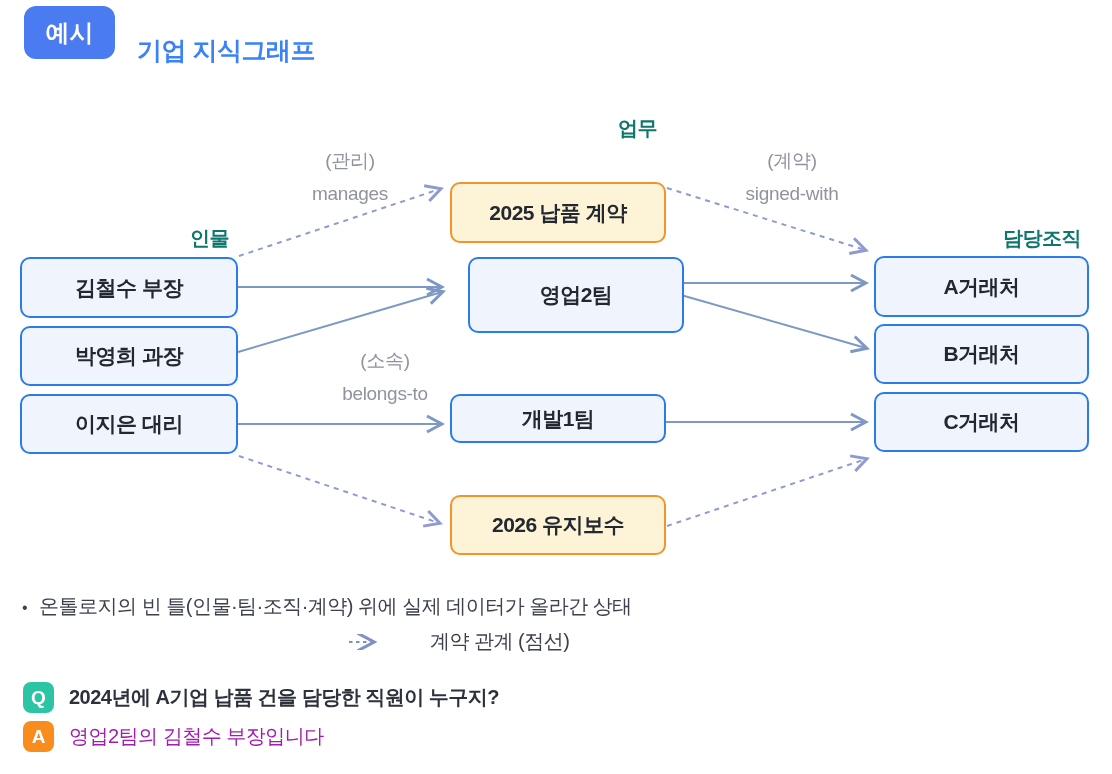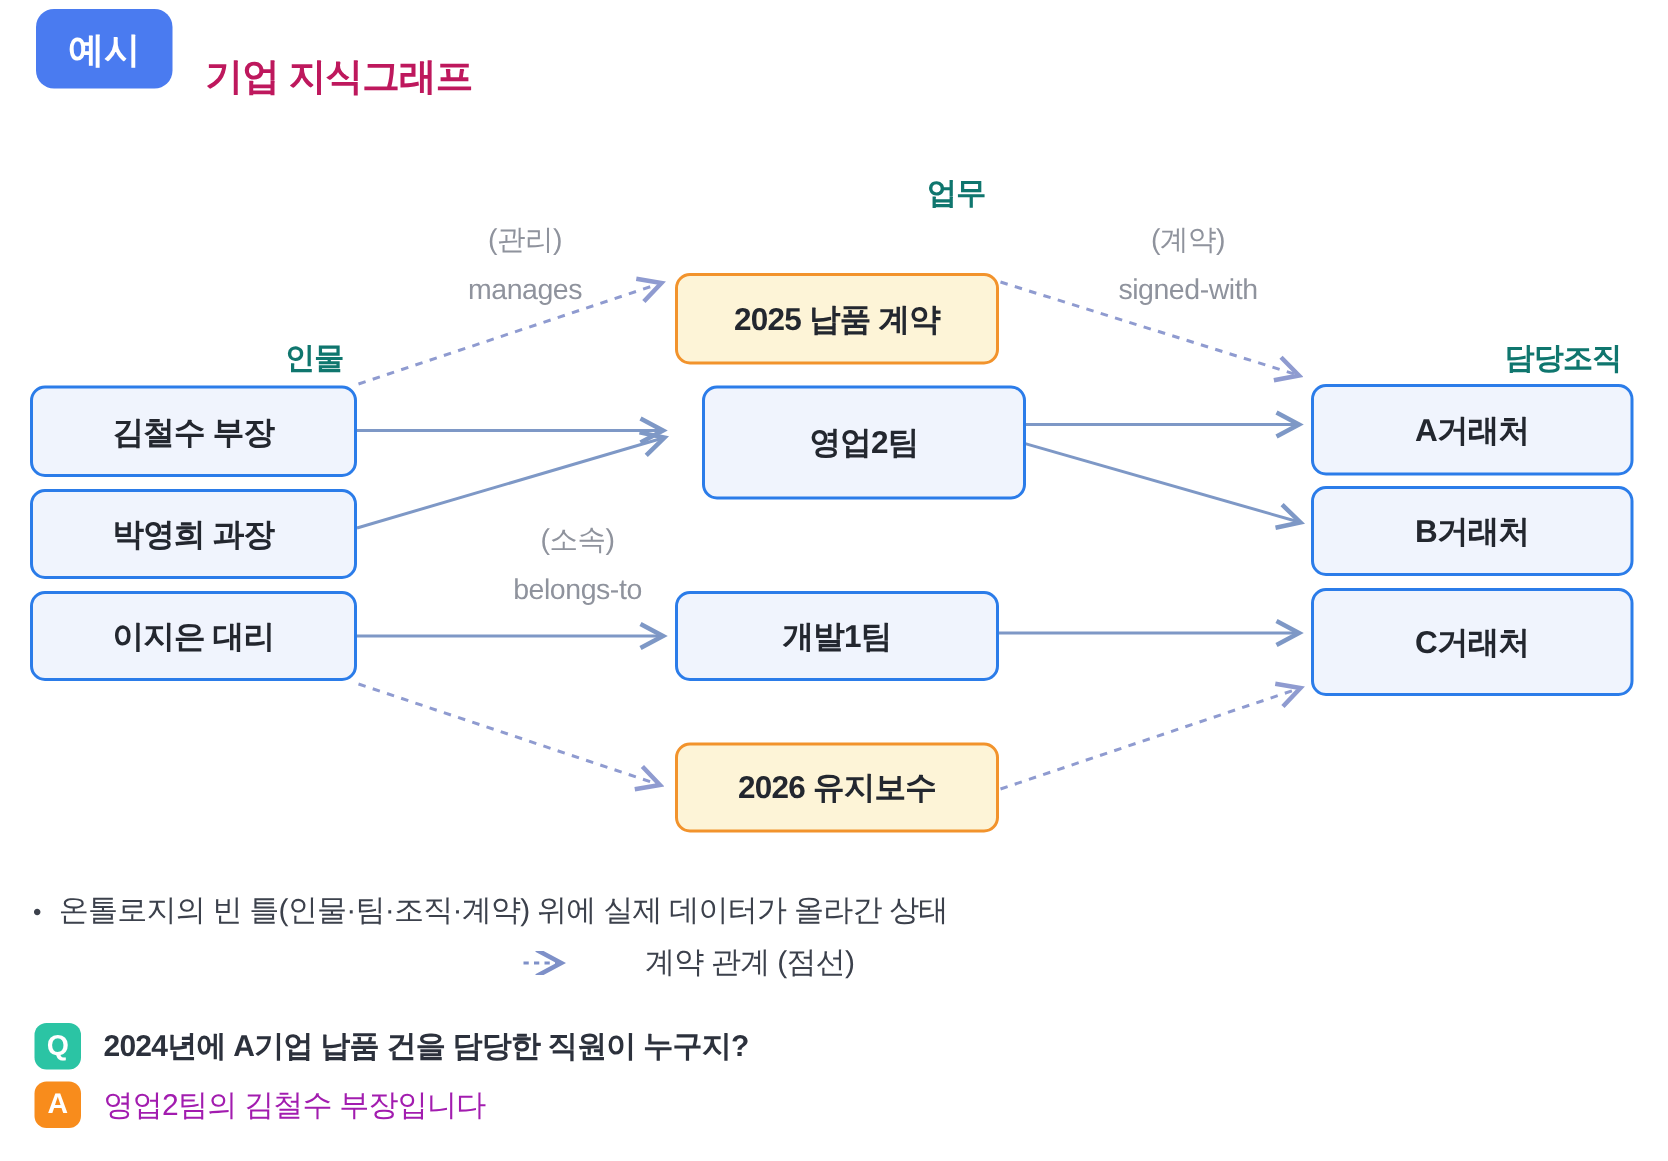--- a/index.html
+++ b/index.html
@@ -15,21 +15,21 @@
 
   
   .example-badge {
     position: absolute; left: 24px; top: 6px; width: 91px; height: 53px;
     background: #4a7bf0; border-radius: 12px; color: #ffffff;
     font-size: 24px; font-weight: bold;
     display: flex; align-items: center; justify-content: center;
   }
   .page-title {
     position: absolute; left: 137px; top: 34px;
-    font-size: 25px; font-weight: bold; color: #be185d; letter-spacing: -0.5px;
+    font-size: 25px; font-weight: bold; color: #3b82f6; letter-spacing: -0.5px;
   }
 
   
   svg.edges { position: absolute; left: 0; top: 0; z-index: 1; pointer-events: none; }
 
   .col-header {
     position: absolute; width: 200px; text-align: right; z-index: 2;
     font-size: 20px; font-weight: bold; color: #0f766e; letter-spacing: -0.5px;
   }
   .node {
@@ -107,26 +107,26 @@
   <div class="col-header" style="left:29px; top:225px;">인물</div>
   <div class="col-header" style="left:457px; top:115px;">업무</div>
   <div class="col-header" style="left:881px; top:225px;">담당조직</div>
 
   <div class="node blue" style="left:20px; top:257px; width:218px; height:61px;">김철수 부장</div>
   <div class="node blue" style="left:20px; top:326px; width:218px; height:60px;">박영희 과장</div>
   <div class="node blue" style="left:20px; top:394px; width:218px; height:60px;">이지은 대리</div>
 
   <div class="node orange" style="left:450px; top:154px; width:216px; height:61px;margin-top:28px;">2025 납품 계약</div>
   <div class="node blue" style="left:450px; top:257px; width:216px; height:76px;margin-left:18px;">영업2팀</div>
-  <div class="node blue" style="left:450px; top:394px; width:216px; height:60px;">개발1팀</div>
+  <div class="node blue" style="left:450px; top:394px; width:216px; height:49px;">개발1팀</div>
   <div class="node orange" style="left:450px; top:495px; width:216px; height:60px;">2026 유지보수</div>
 
   <div class="node blue" style="left:874px; top:256px; width:215px; height:61px;">A거래처</div>
   <div class="node blue" style="left:874px; top:324px; width:215px; height:60px;">B거래처</div>
-  <div class="node blue" style="left:874px; top:392px; width:215px; height:72px;">C거래처</div>
+  <div class="node blue" style="left:874px; top:392px; width:215px; height:60px;">C거래처</div>
 
   <div class="edge-label" style="left:240px; top:144px;">
     <div>(관리)</div>
     <div>manages</div>
   </div>
   <div class="edge-label" style="left:682px; top:144px;">
     <div>(계약)</div>
     <div>signed-with</div>
   </div>
   <div class="edge-label" style="left:275px; top:344px;">

